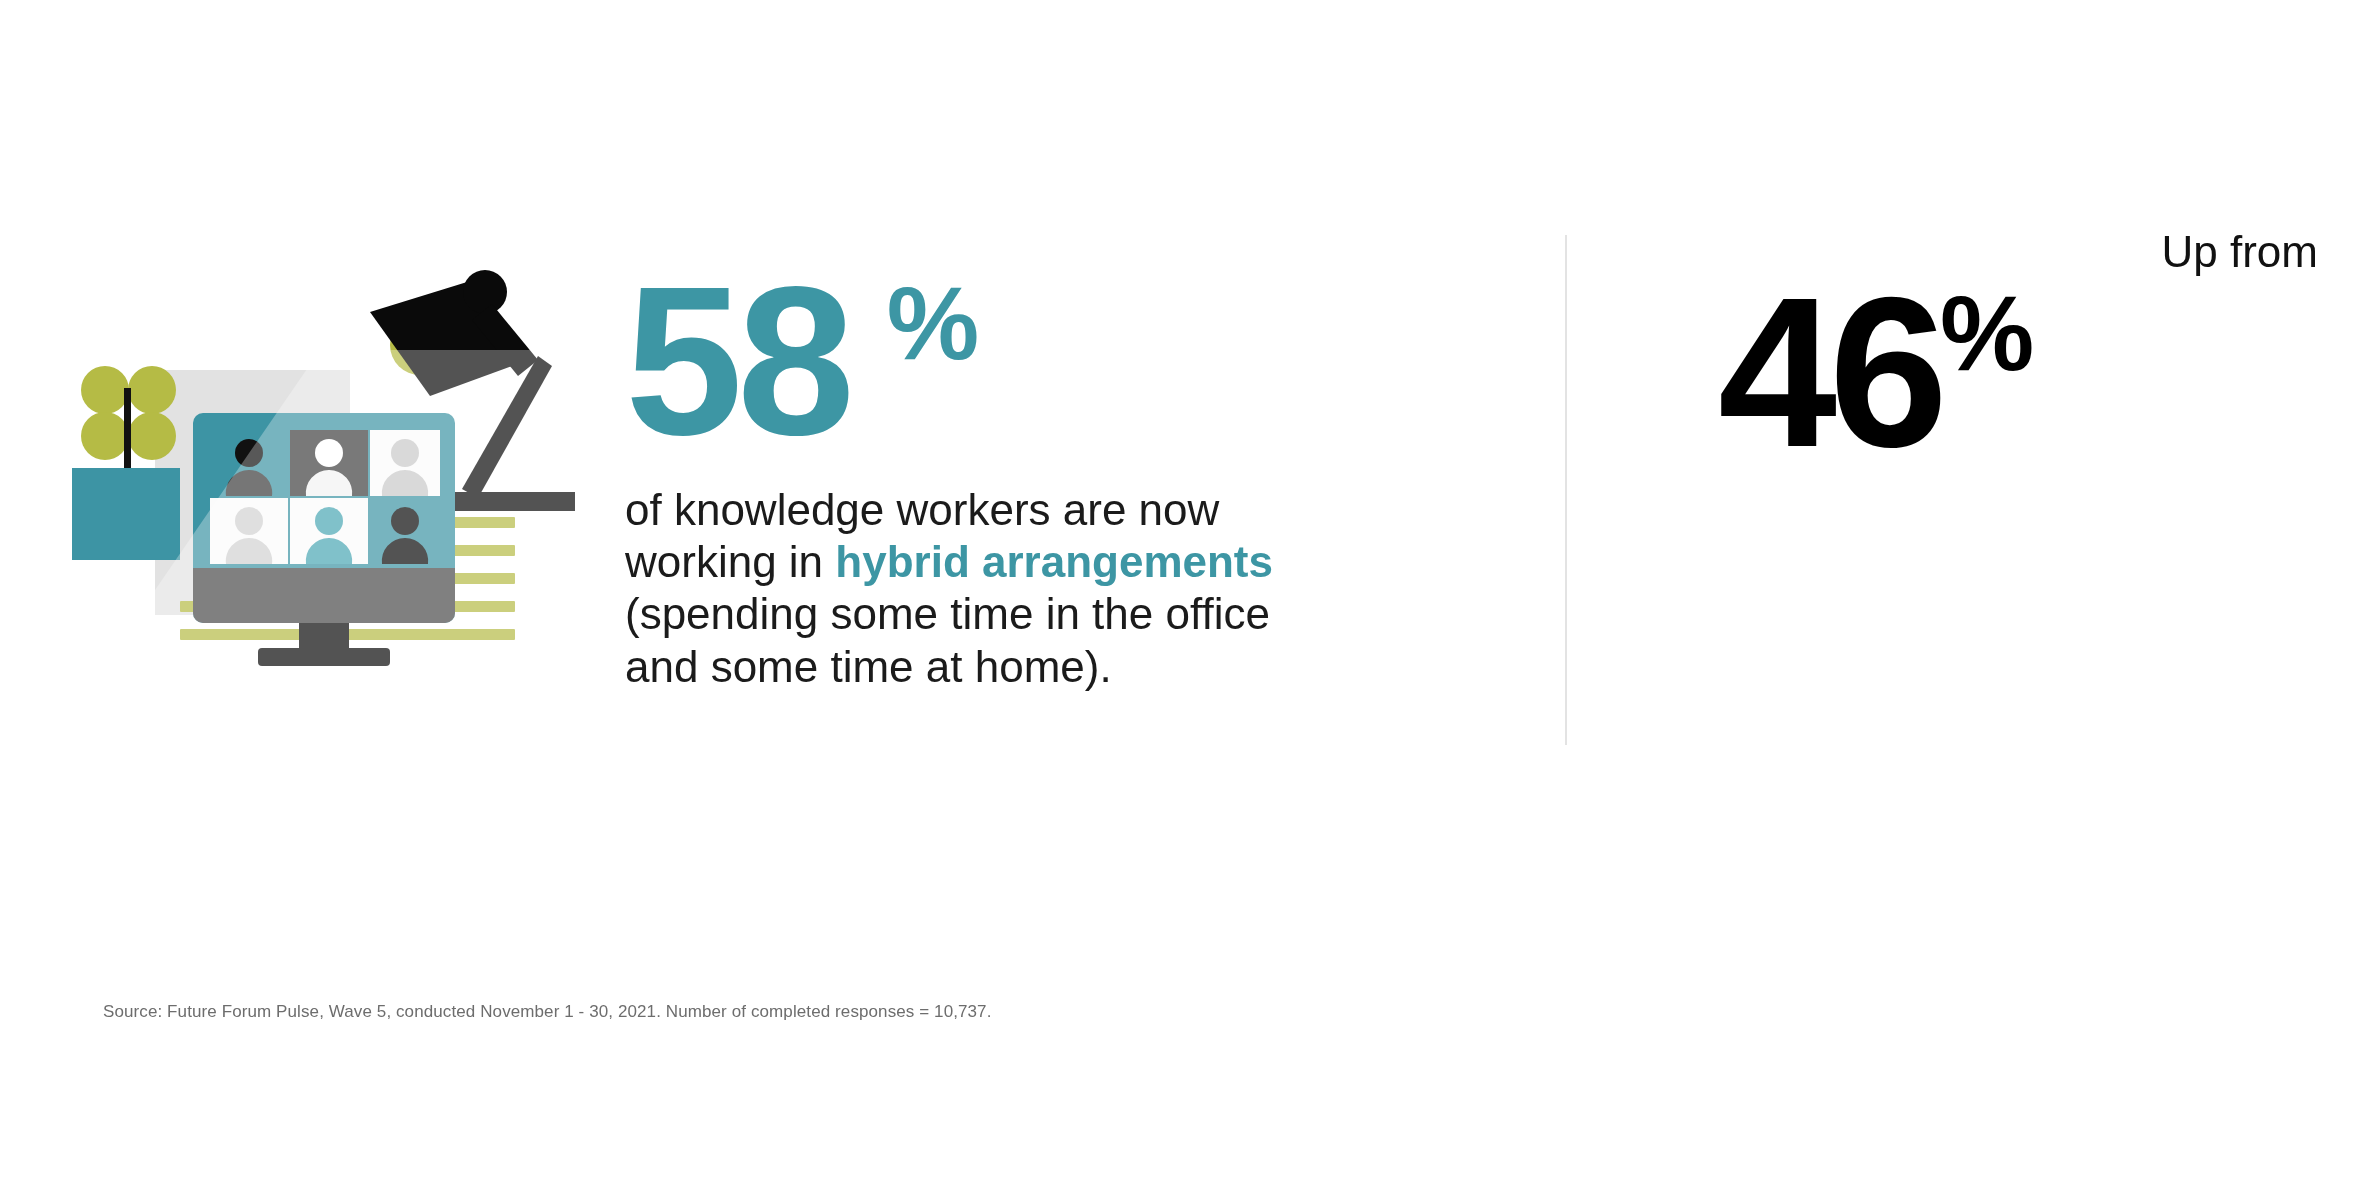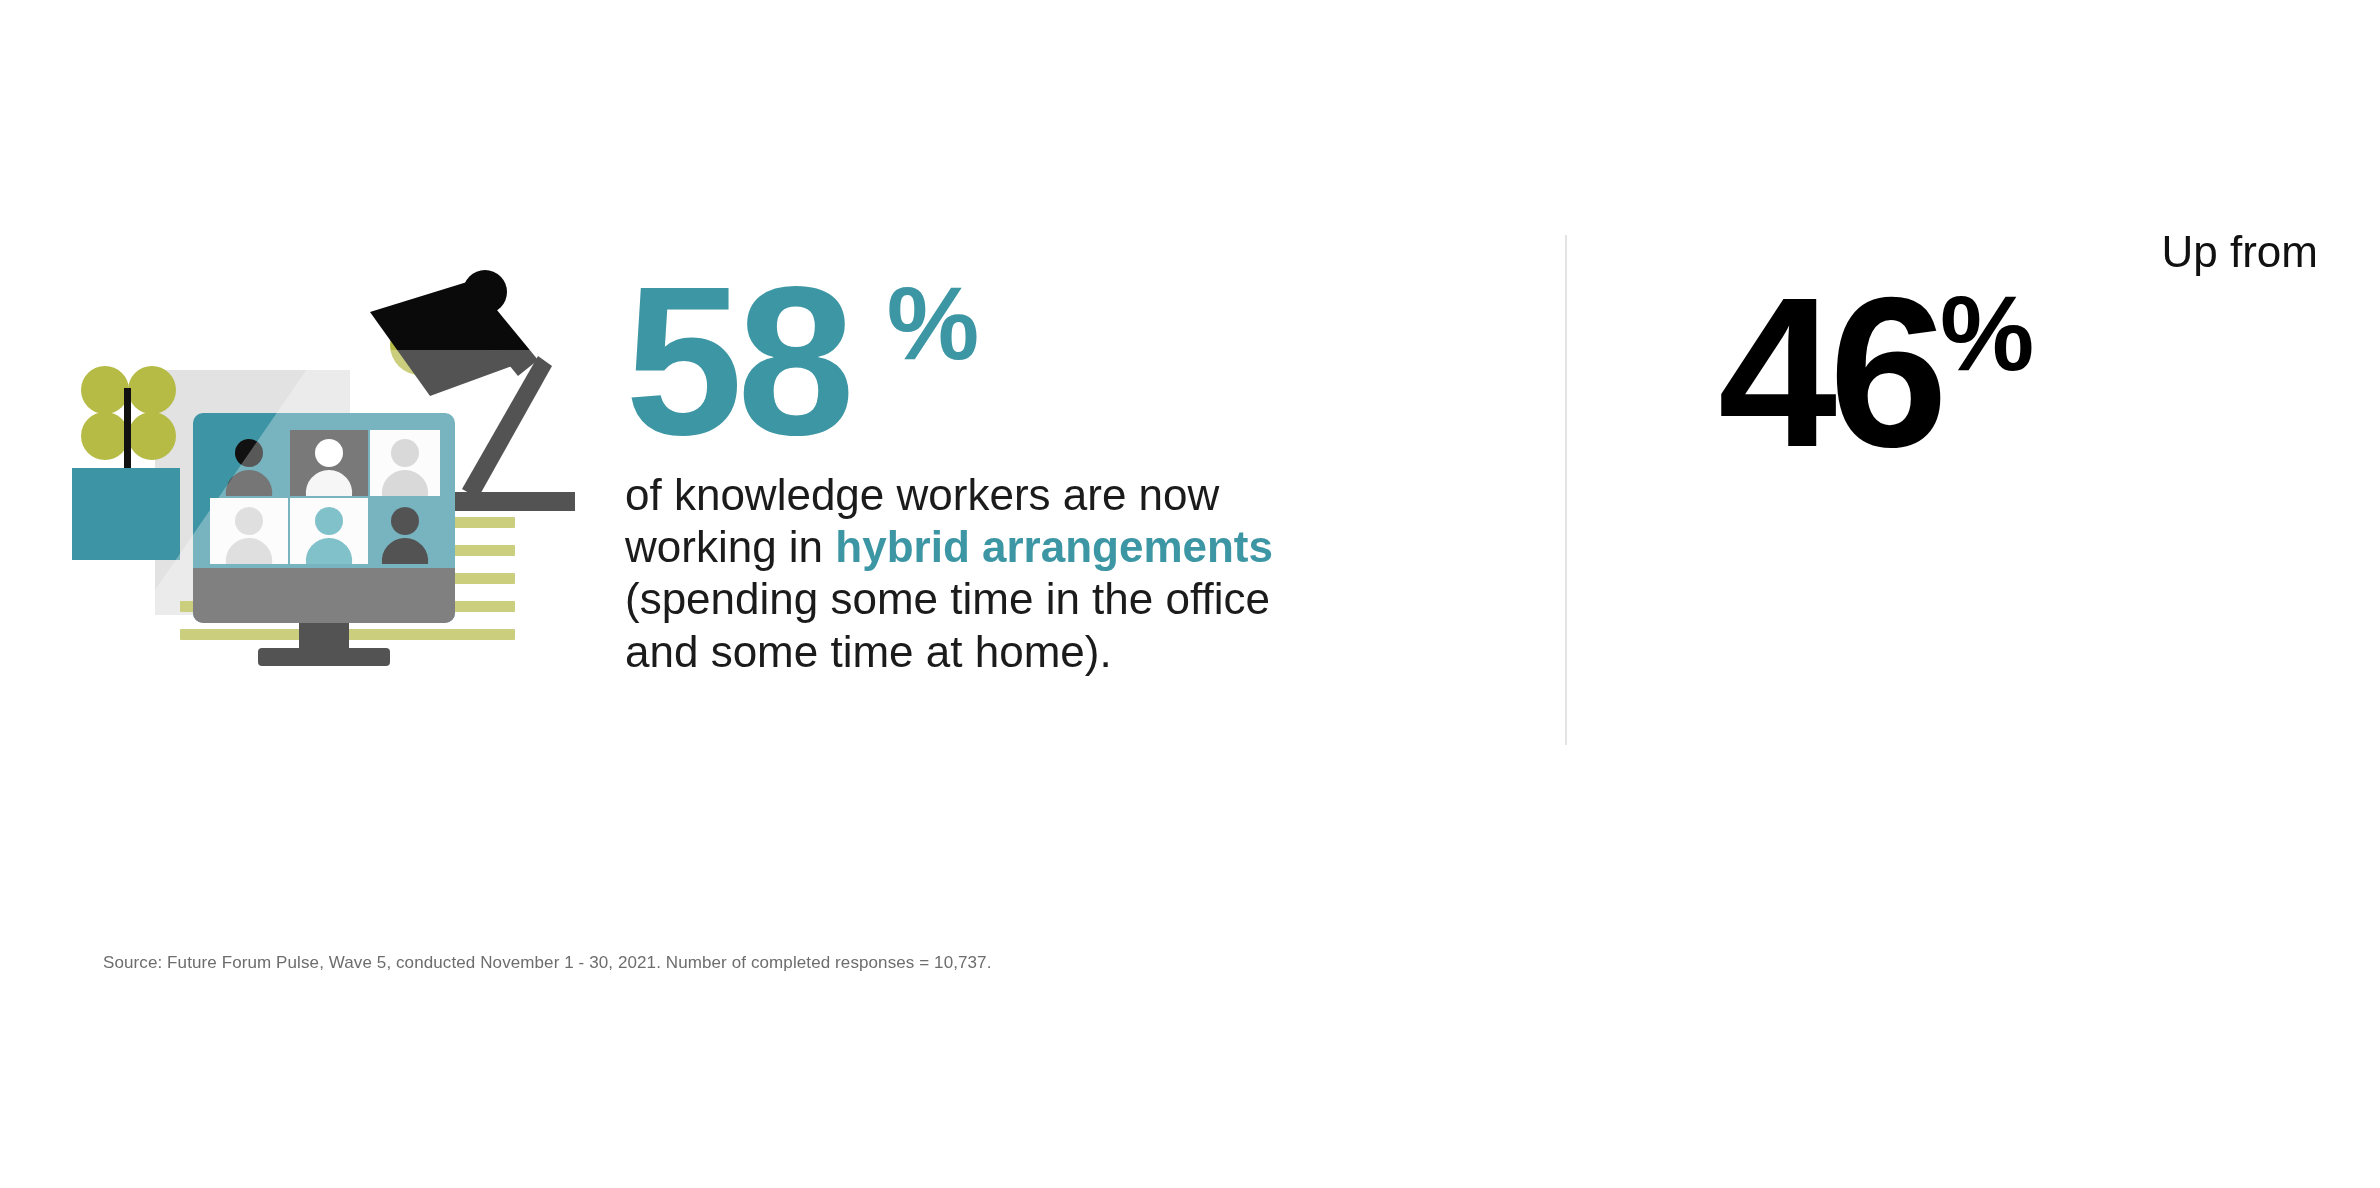--- a/index.html
+++ b/index.html
@@ -48,21 +48,21 @@
   .big-pct {
     font-size: 104px;
     font-weight: 700;
     color: #3d96a4;
     letter-spacing: -2px;
     margin-top: 10px;
     margin-left: 2px;
     font-family: "Liberation Sans", sans-serif;
   }
   #left-body {
-    margin-top: 14px;
+    margin-top: 29px;
     font-size: 44px;
     line-height: 1.19;
     color: #1b1b1b;
     max-width: 700px;
     font-family: "Liberation Sans", sans-serif;
   }
   .accent-bold {
     color: #3d96a4;
     font-weight: 700;
   }
@@ -116,21 +116,21 @@
     font-size: 44px;
     color: #111111;
     margin-top: 20px;
     font-family: "Liberation Sans", sans-serif;
   }
 
   
   #source-note {
     position: absolute;
     left: 103px;
-    top: 953px;
+    top: 1002px;
     font-size: 17px;
     color: #6d6d6d;
     letter-spacing: 0.1px;
     font-family: "Liberation Sans", sans-serif;
   }
 </style>
 </head>
 <body>
 
 <div id="illustration">

